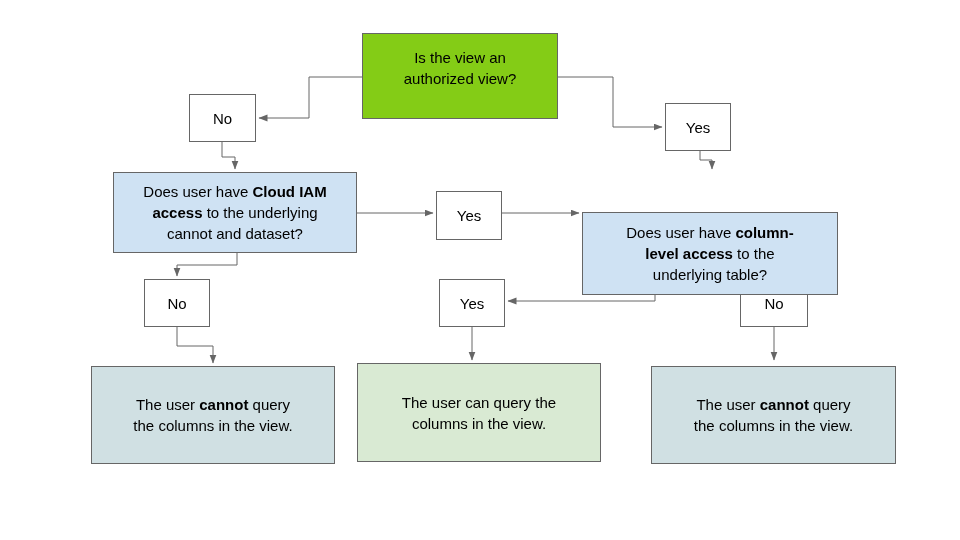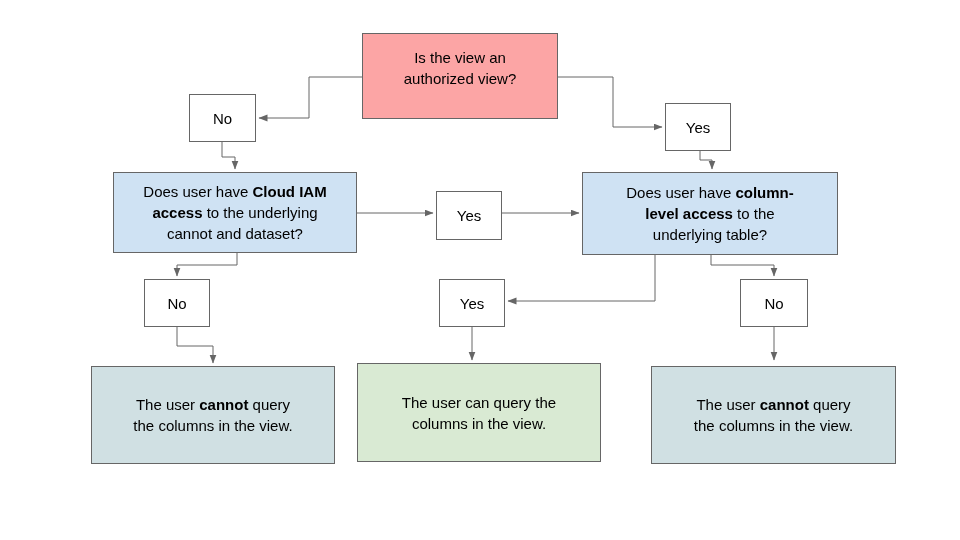--- a/index.html
+++ b/index.html
@@ -11,24 +11,24 @@
   .canvas{position:absolute;inset:0;}
   svg.wires{position:absolute;left:0;top:0;width:960px;height:540px;}
   .node{
     position:absolute;box-sizing:border-box;
     display:flex;align-items:center;justify-content:center;
     text-align:center;font-size:15px;line-height:21px;
     border:1px solid #666666;
   }
   .node .txt{width:100%;}
   .small{background:#ffffff;font-size:15px;}
-  .root{background:#fca5a5;padding:0 20px 16px 20px;}
+  .root{background:#84cc16;padding:0 20px 16px 20px;}
   .decision{background:#cfe2f3;}
   .dec-left{padding:0 27px;}
-  .dec-right{padding:0 30px;}
+  .dec-right{padding:0 30px;margin-top:40px;}
   .result-cyan{background:#d0e0e3;padding:5px 34px;}
   .result-green{background:#d9ead3;padding:0 42px;}
   b{font-weight:bold;}
 </style>
 </head>
 <body>
 
 <div class="canvas">
 
   <svg class="wires" viewBox="0 0 960 540">

